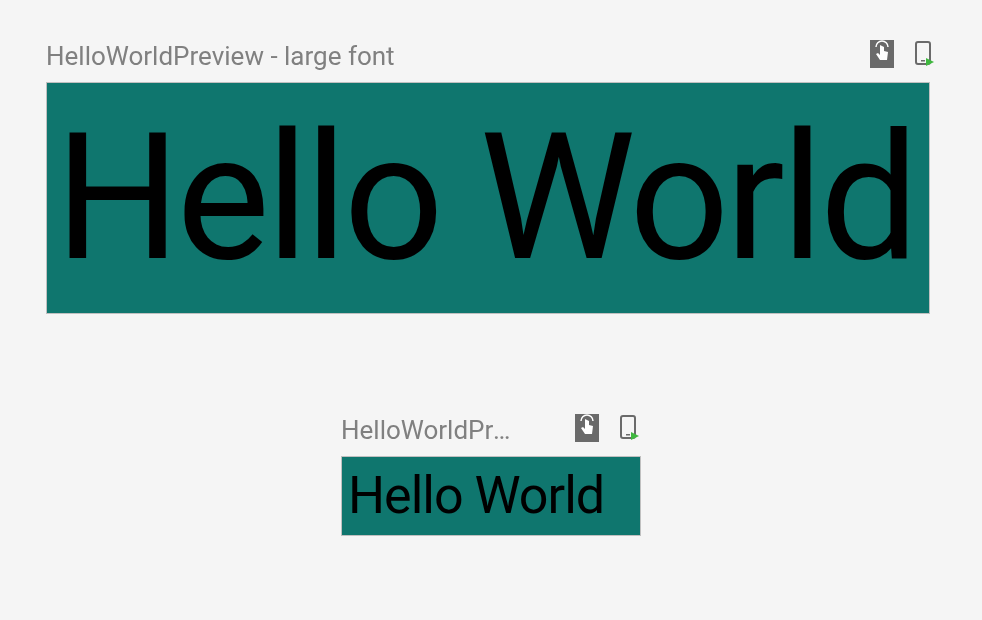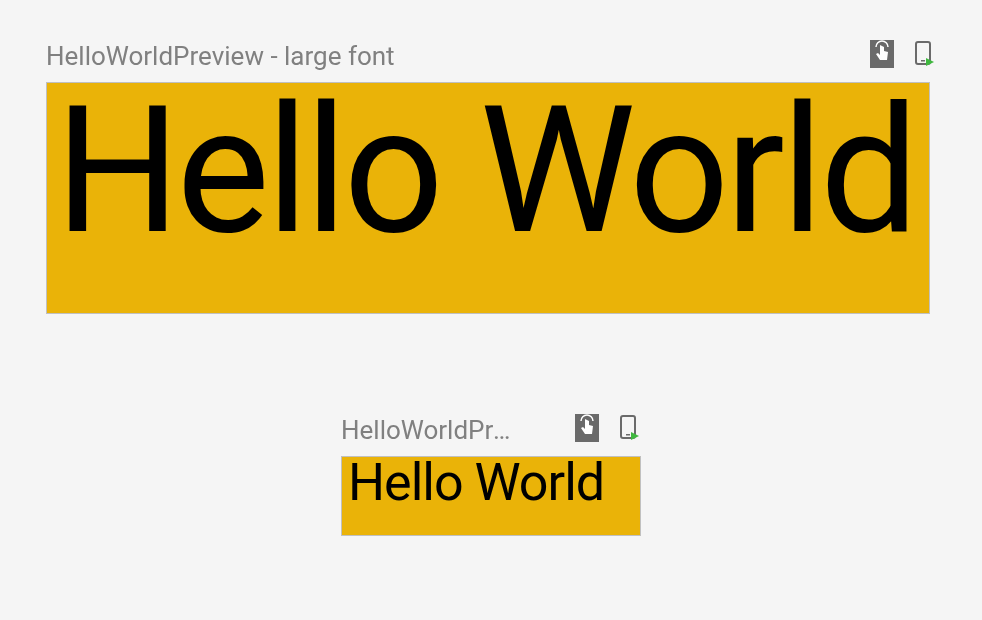--- a/index.html
+++ b/index.html
@@ -39,24 +39,25 @@
       margin-left: 16px;
       flex-shrink: 0;
     }
     .icon-btn {
       display: flex;
       align-items: center;
       justify-content: center;
       cursor: pointer;
     }
     .preview-frame {
-      background: #eab308;
+      background: #0f766e;
       border: 1px solid #c0c0c0;
       padding: 0 8px;
       display: flex;
+      align-items: center;
     }
     .preview-block.large .preview-frame {
       width: 884px;
       height: 232px;
     }
     .preview-block.large .preview-content {
       font-size: 176px;
       line-height: 1;
       font-weight: 400;
       color: #000000;

